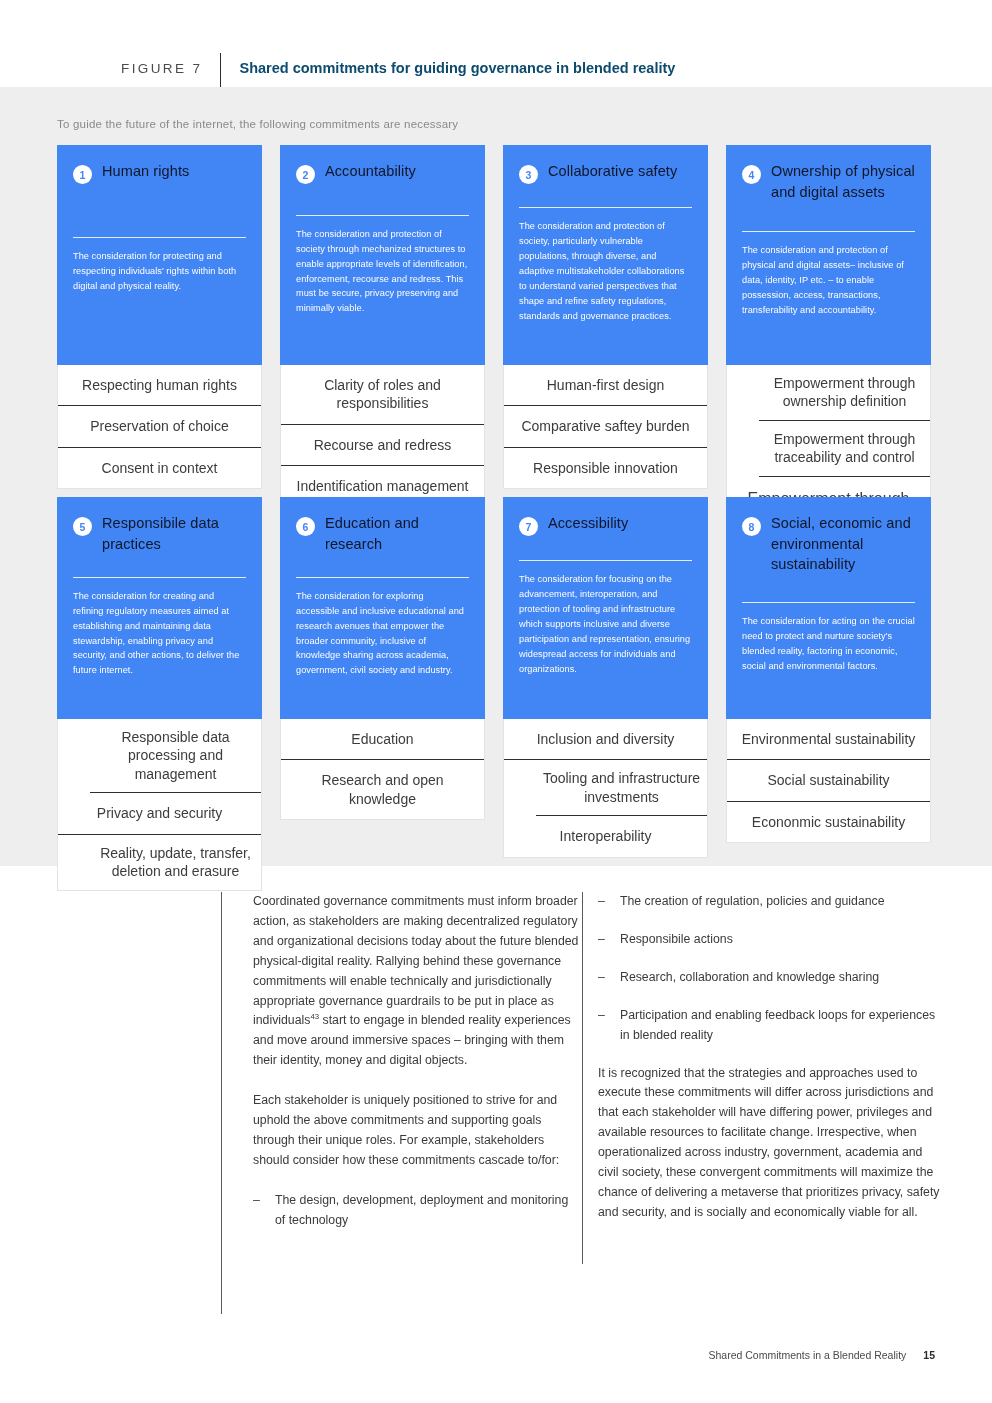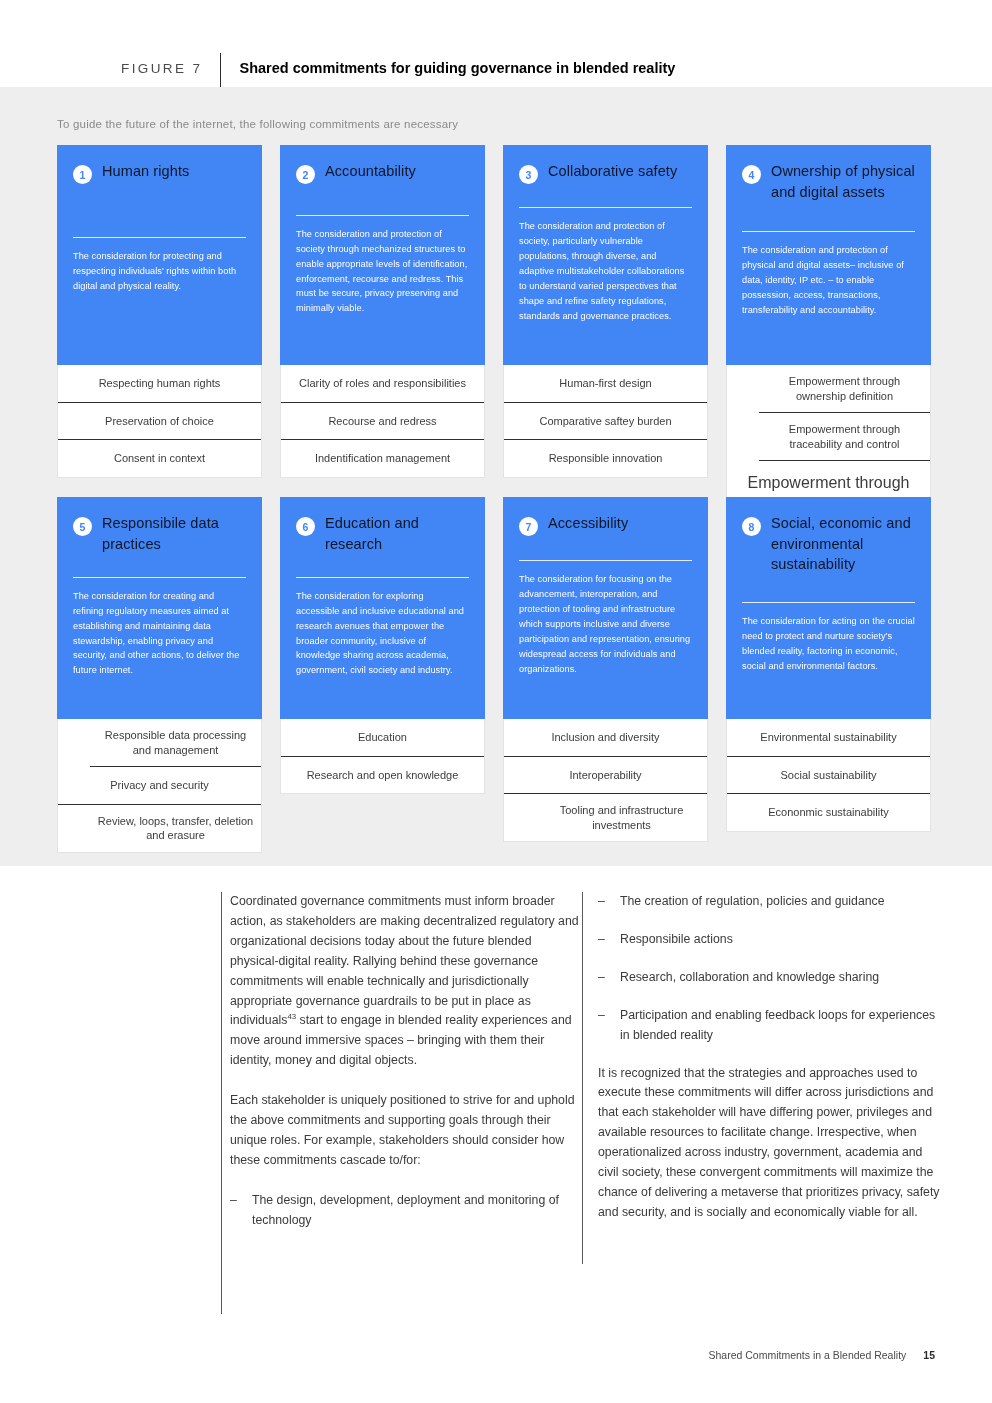--- a/index.html
+++ b/index.html
@@ -23,21 +23,21 @@
   .fig-label {
     font-size: 13.5px; letter-spacing: 2.4px; color: #4a4a4a;
     font-weight: 400; white-space: nowrap;
   }
   .fig-divider {
     width: 1px; background: #2b2b2b;
     height: 38px; margin-left: 18px; margin-right: 18px;
     position: relative; top: 4px;
   }
   .fig-title {
-    font-size: 14.5px; font-weight: 700; color: #000000; white-space: nowrap;
+    font-size: 14.5px; font-weight: 700; color: #0c4a6e; white-space: nowrap;
   }
 
   
   .grey-panel {
     position: absolute; left: 0; top: 87px; width: 992px; height: 779px;
     background: #eeeeee;
   }
   .intro-line {
     position: absolute; left: 57px; top: 118px;
     font-size: 11.5px; color: #8a8a8a; letter-spacing: 0.2px;
@@ -88,34 +88,34 @@
     margin: 0 0 11px 0;
   }
   .spacer { flex: 1 1 auto; min-height: 14px; }
   .card-desc {
     color: #ffffff; font-size: 9.2px; line-height: 1.62;
     letter-spacing: 0.05px;
   }
 
   .card-items { background: #ffffff; border: 1px solid #e3e3e3; border-top: none; }
   .card-item {
-    font-size: 11px; color: #3c3c3c; text-align: center;
+    font-size: 14px; color: #3c3c3c; text-align: center;
     padding: 11px 6px; line-height: 1.32;
     border-bottom: 1px solid #2f2f2f;
   }
   .card-item:last-child { border-bottom: none; }
   .card-item.two-line { padding: 9px 6px; margin-left: 32px; }
   .card-item.tight { font-size: 16px; }
 
   
   .body-area { position: absolute; left: 0; top: 866px; width: 992px; }
   .col-left {
     position: absolute; left: 221px; top: 26px; width: 358px;
     border-left: 1px solid #5a5a5a;
-    padding-left: 8px; padding-bottom: 6px;
+    padding-left: 31px; padding-bottom: 6px;
     min-height: 422px;
   }
   .col-right {
     position: absolute; left: 582px; top: 26px; width: 360px;
     border-left: 1px solid #5a5a5a;
     padding-left: 15px; padding-bottom: 6px;
     min-height: 372px;
   }
   .para {
     font-size: 12.3px; line-height: 1.62; color: #3b3b3b;
@@ -238,21 +238,21 @@
           <div class="card-title">Responsibile data practices</div>
         </div>
         <div class="spacer"></div>
         <div class="rule"></div>
         <div class="card-desc">The consideration for creating and refining regulatory measures aimed at establishing and maintaining data stewardship, enabling privacy and security, and other actions, to deliver the future internet.</div>
         <div class="spacer"></div>
       </div>
       <div class="card-items">
         <div class="card-item two-line">Responsible data processing and management</div>
         <div class="card-item">Privacy and security</div>
-        <div class="card-item two-line">Review, loops, transfer, deletion and erasure</div>
+        <div class="card-item two-line">Reality, update, transfer, deletion and erasure</div>
       </div>
     </div>
 
     <div class="card">
       <div class="card-head tall">
         <div class="card-title-row">
           <div class="badge">6</div>
           <div class="card-title">Education and research</div>
         </div>
         <div class="spacer"></div>
@@ -272,22 +272,22 @@
           <div class="badge">7</div>
           <div class="card-title">Accessibility</div>
         </div>
         <div class="spacer"></div>
         <div class="rule"></div>
         <div class="card-desc">The consideration for focusing on the advancement, interoperation, and protection of tooling and infrastructure which supports inclusive and diverse participation and representation, ensuring widespread access for individuals and organizations.</div>
         <div class="spacer"></div>
       </div>
       <div class="card-items">
         <div class="card-item">Inclusion and diversity</div>
+        <div class="card-item two-line">Tooling and infrastructure investments</div>
         <div class="card-item">Interoperability</div>
-        <div class="card-item two-line">Tooling and infrastructure investments</div>
       </div>
     </div>
 
     <div class="card">
       <div class="card-head tall">
         <div class="card-title-row">
           <div class="badge">8</div>
           <div class="card-title">Social, economic and environmental sustainability</div>
         </div>
         <div class="spacer"></div>

